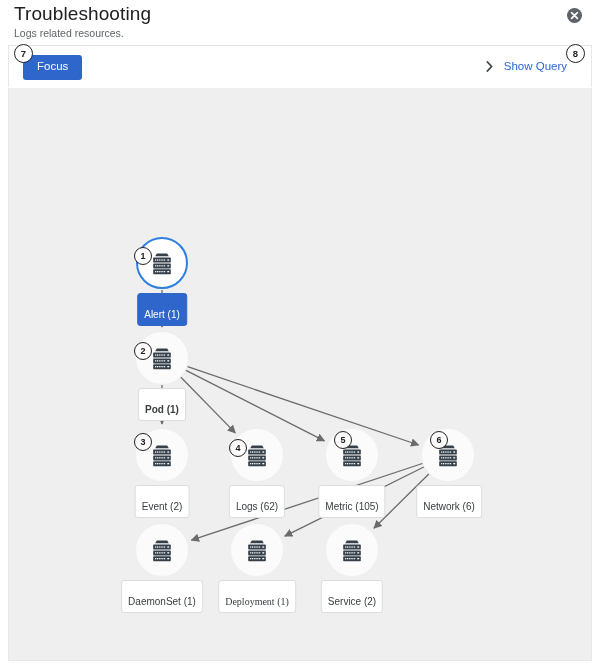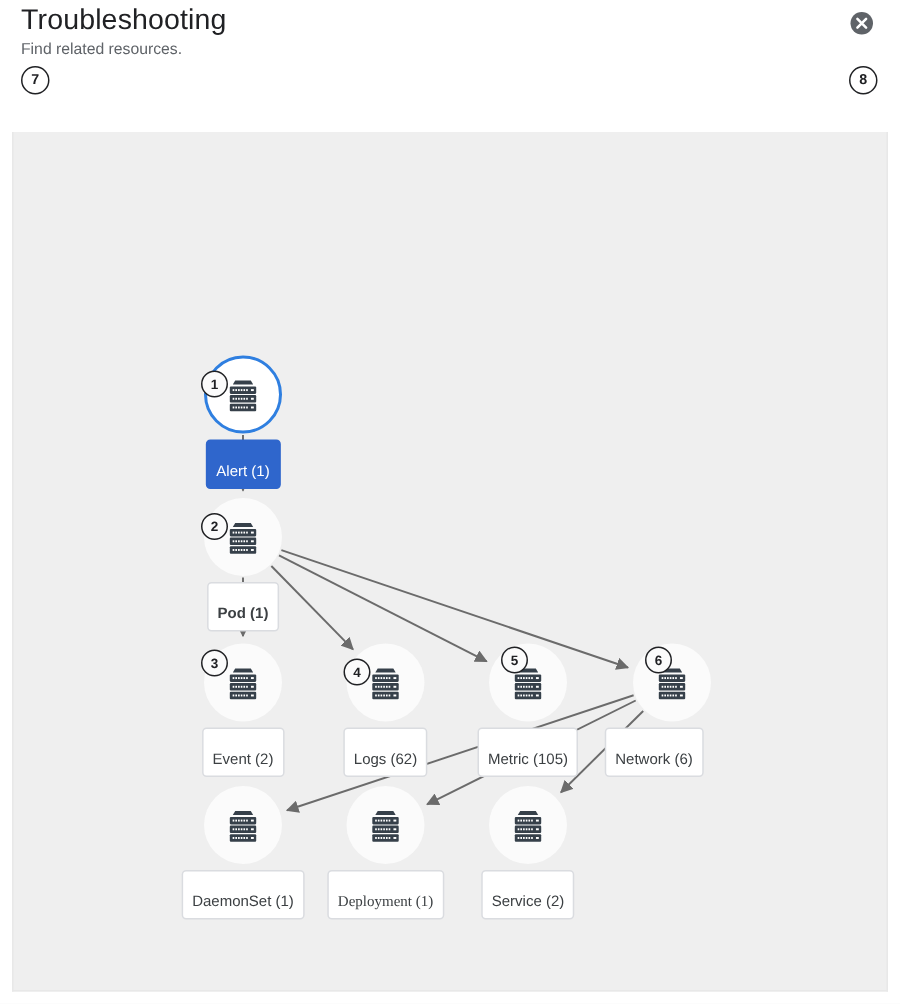--- a/index.html
+++ b/index.html
@@ -111,28 +111,38 @@
     background: #2f66cc; border-color: #2f66cc; color: #ffffff;
   }
 </style>
 </head>
 <body>
 
 <div id="root">
 
   <div class="header">
     <div class="page-title">Troubleshooting</div>
-    <div class="page-subtitle">Find related resources.</div>
+    <div class="page-subtitle">Logs related resources.</div>
     <div class="close-icon">
       <svg viewBox="0 0 15 15" aria-hidden="true">
         <path d="M4.6 4.6 L10.4 10.4 M10.4 4.6 L4.6 10.4" stroke="#ffffff" stroke-width="1.7" stroke-linecap="round" fill="none"></path>
       </svg>
     </div>
   </div>
 
+  <div class="toolbar">
+    <button class="focus-button">Focus</button>
+
+    <div class="show-query-wrap">
+      <svg class="chev-icon" viewBox="0 0 8 11">
+        <path d="M1.4 1 L5.6 5.5 L1.4 10" stroke="#3c4043" stroke-width="1.8" fill="none" stroke-linecap="round" stroke-linejoin="round"></path>
+      </svg>
+      <span class="show-query-link">Show Query</span>
+    </div>
+  </div>
 
   <div class="step-badge" id="badge7">7</div>
   <div class="step-badge" id="badge8">8</div>
 
   <div class="canvas">
     <svg class="graph-svg" id="edge-layer" viewBox="0 0 584 573">
       <defs>
         <marker id="arrow" viewBox="0 0 10 10" refX="9" refY="5" markerWidth="6.5" markerHeight="6.5" orient="auto-start-reverse">
           <path d="M 0 0 L 10 5 L 0 10 z" fill="#6b6b6b"></path>
         </marker>
@@ -327,21 +337,21 @@
             <rect x="6.1" y="21" width="1.1" height="1.3" fill="#ffffff"></rect>
             <rect x="7.8999999999999995" y="21" width="1.1" height="1.3" fill="#ffffff"></rect>
             <rect x="9.7" y="21" width="1.1" height="1.3" fill="#ffffff"></rect>
             <rect x="11.5" y="21" width="1.1" height="1.3" fill="#ffffff"></rect>
             <rect x="13.3" y="21" width="1.1" height="1.3" fill="#ffffff"></rect>
             <rect x="15.1" y="21" width="1.1" height="1.3" fill="#ffffff"></rect>
             <rect x="18.3" y="21" width="1.9" height="1.3" fill="#ffffff"></rect>
           </svg>
         </div>
         <div class="node-badge" style="left: 421px; top: 343px;">6</div>
-        <div class="node-label" style="left: 427px; top: 397px;">Network (6)</div>
+        <div class="node-label" style="left: 440px; top: 397px;">Network (6)</div>
         <div class="gnode" style="left: 127px; top: 436px;">
           <svg class="srv" viewBox="0 0 26 26">
             <path d="M6.2 6.3 L19.8 6.3 L18.2 3.6 L7.8 3.6 Z" fill="#36404a"></path>
             <rect x="4.2" y="7.6" width="17.6" height="5" rx="0.7" fill="#36404a"></rect>
             <rect x="6.1" y="9.4" width="1.1" height="1.3" fill="#ffffff"></rect>
             <rect x="7.8999999999999995" y="9.4" width="1.1" height="1.3" fill="#ffffff"></rect>
             <rect x="9.7" y="9.4" width="1.1" height="1.3" fill="#ffffff"></rect>
             <rect x="11.5" y="9.4" width="1.1" height="1.3" fill="#ffffff"></rect>
             <rect x="13.3" y="9.4" width="1.1" height="1.3" fill="#ffffff"></rect>
             <rect x="15.1" y="9.4" width="1.1" height="1.3" fill="#ffffff"></rect>

